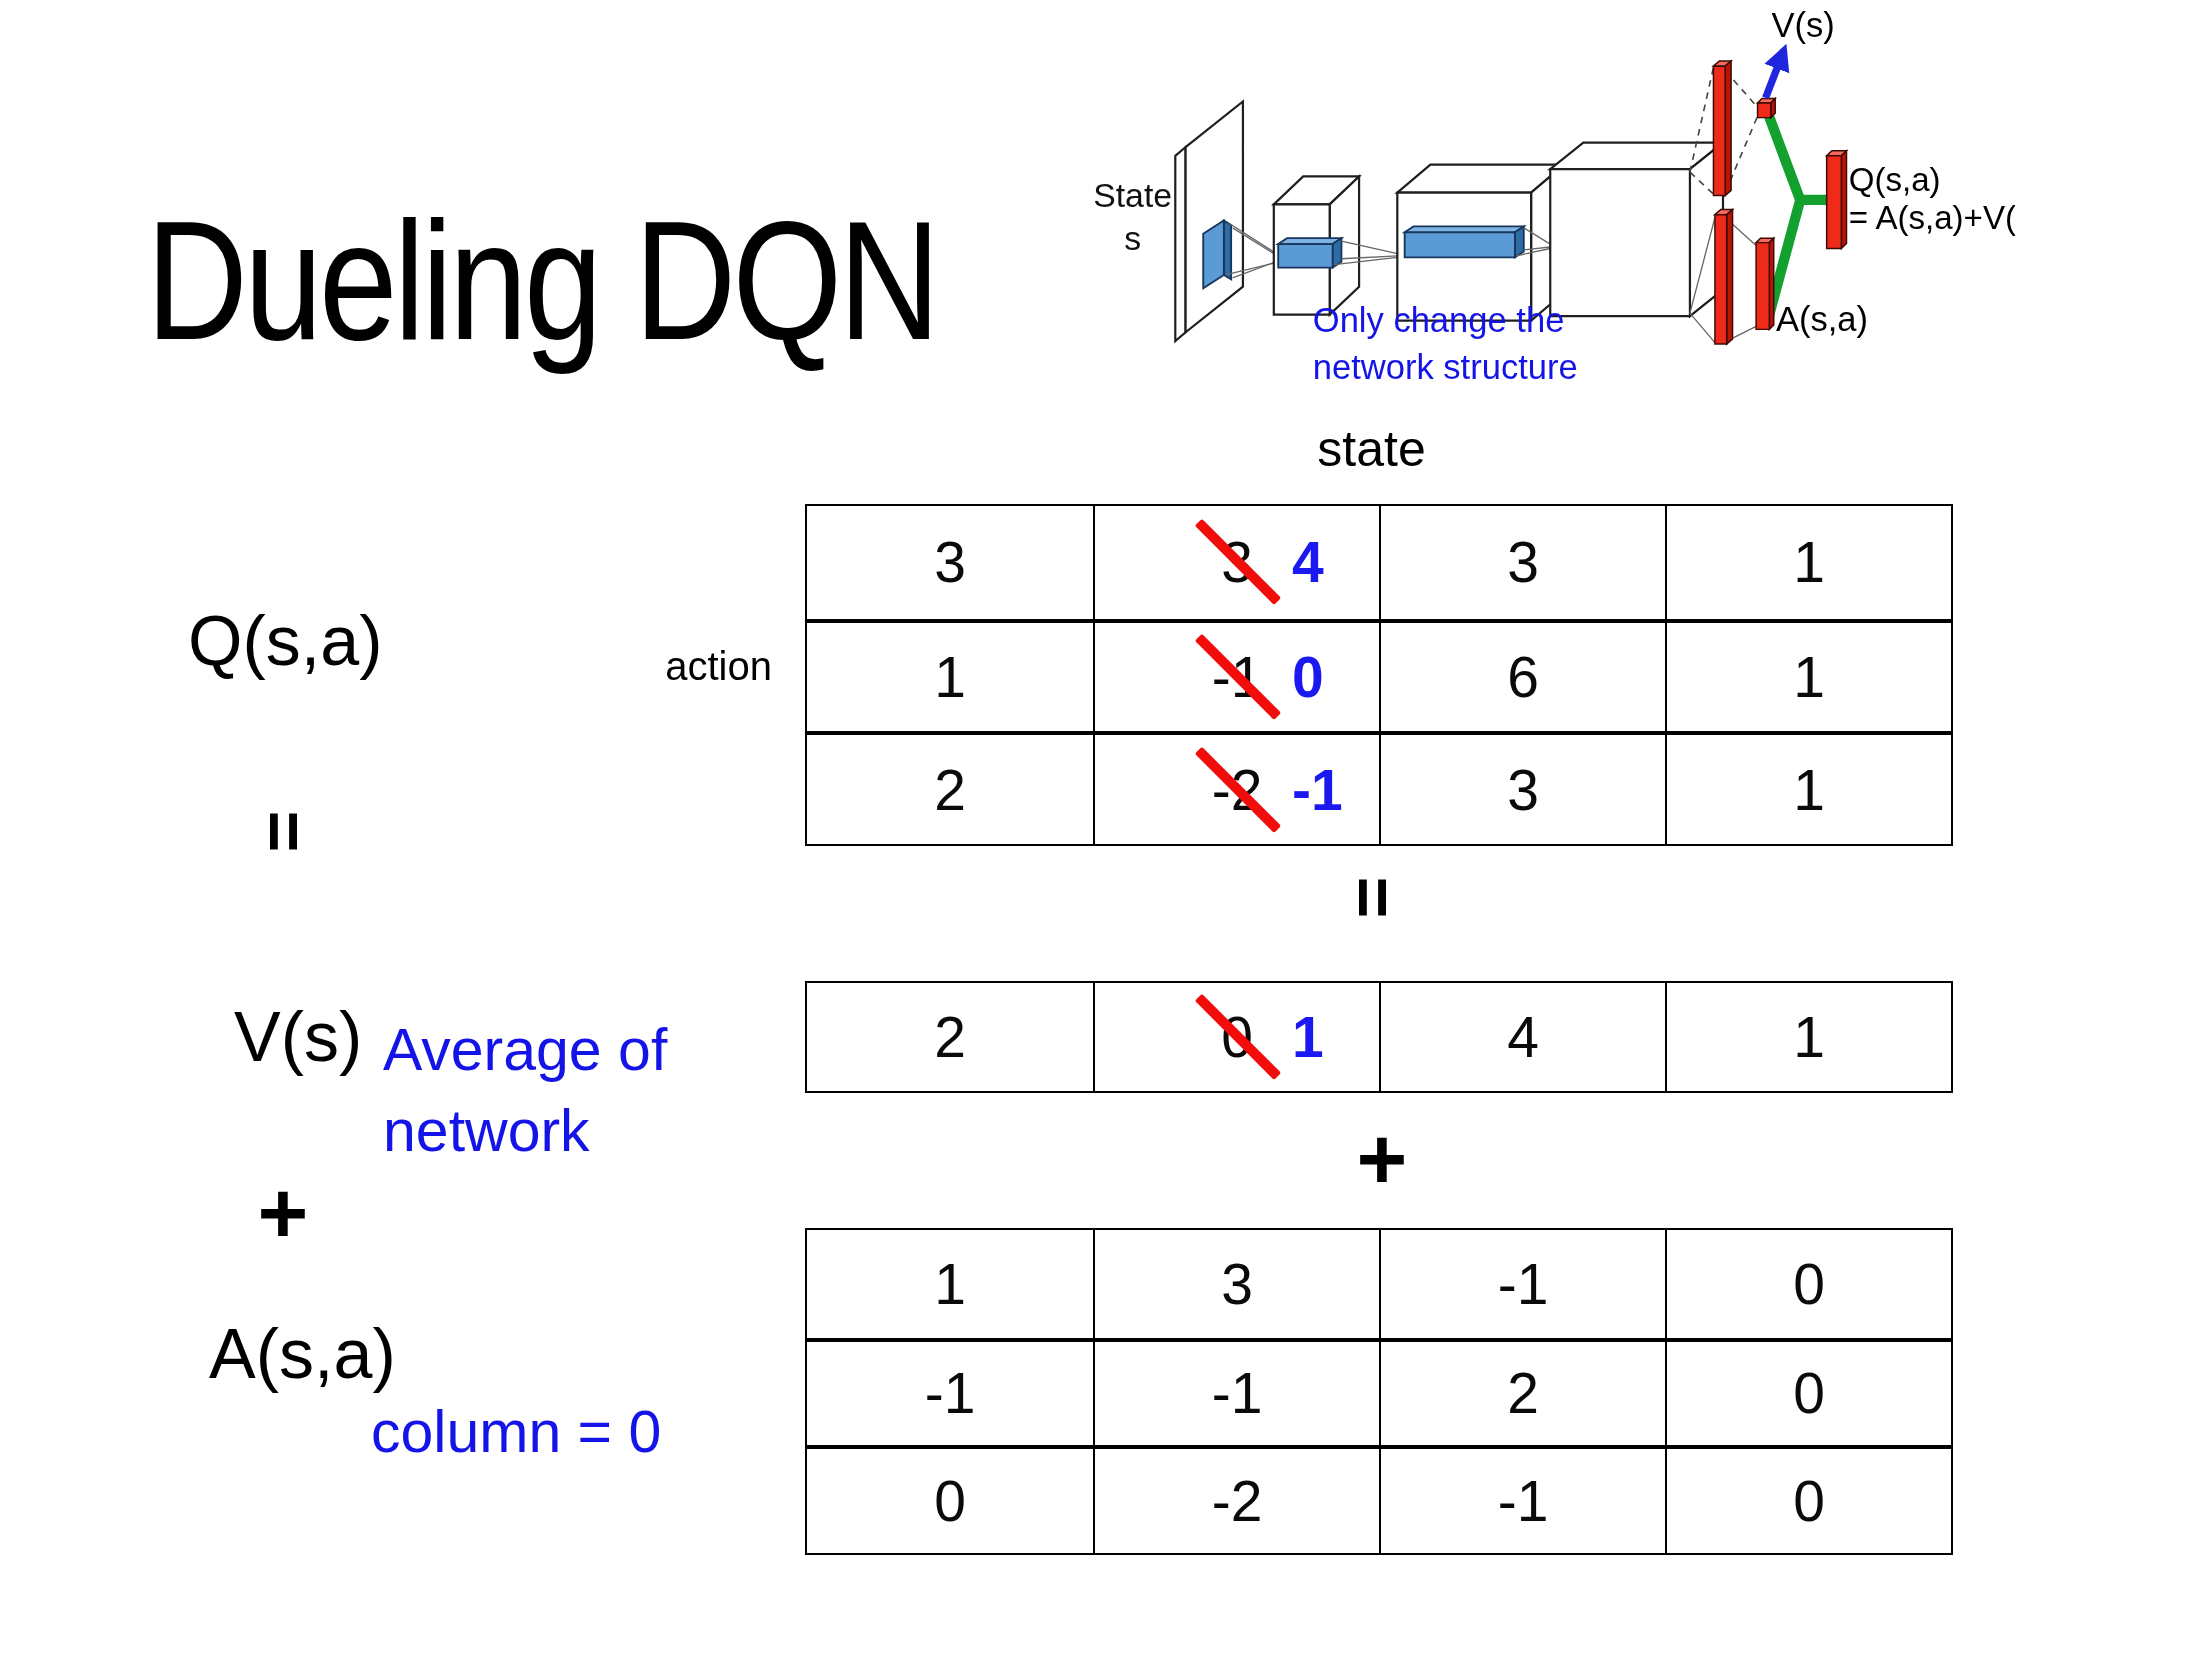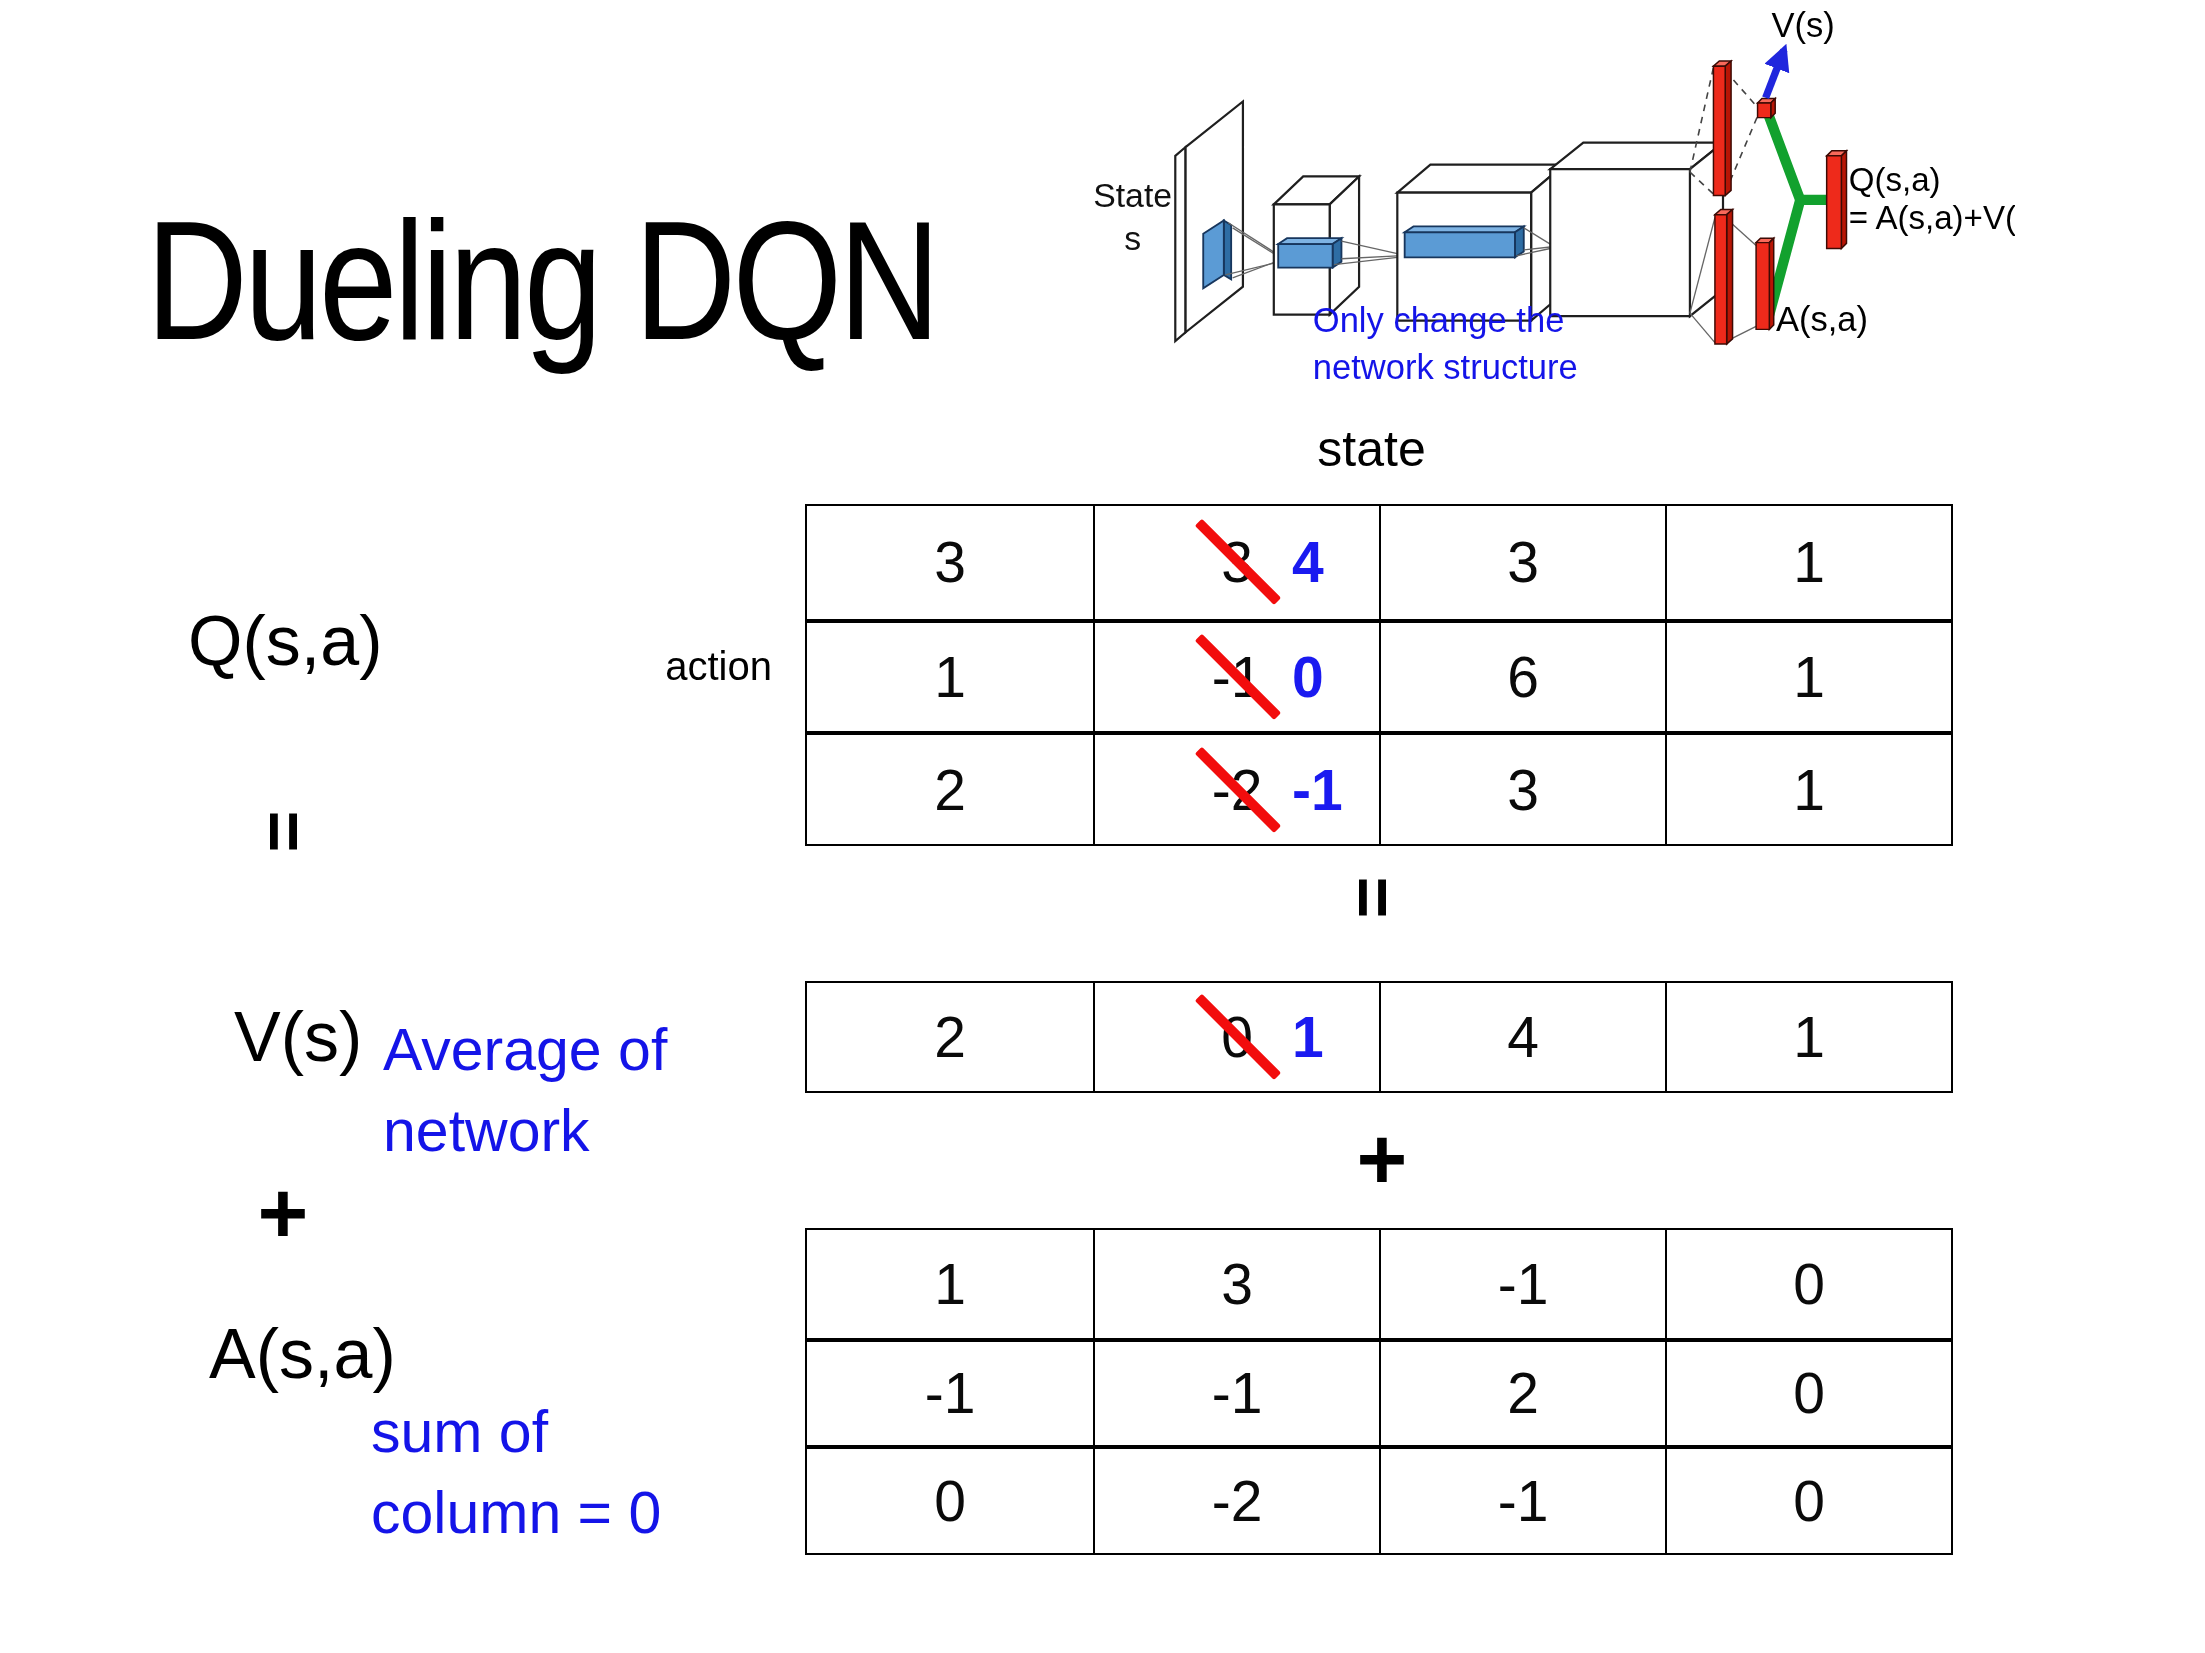--- a/index.html
+++ b/index.html
@@ -204,21 +204,20 @@
     <span>=</span>
   </div>
   <div class="lbl v-lbl">V(s)</div>
   <div class="blue-note avg-note">
     <div>Average of</div>
     <div>network</div>
   </div>
   <div class="plus left-plus">+</div>
   <div class="lbl a-lbl">A(s,a)</div>
   <div class="blue-note sum-note">
-    <div>sum of</div>
     <div>column = 0</div>
   </div>
   <div class="rot-eq mid-eq">
     <span>=</span>
   </div>
   <div class="plus mid-plus">+</div>
 
   <div class="tbl q-tbl">
     <div class="cell r0 c0">
         <span class="num">3</span>

